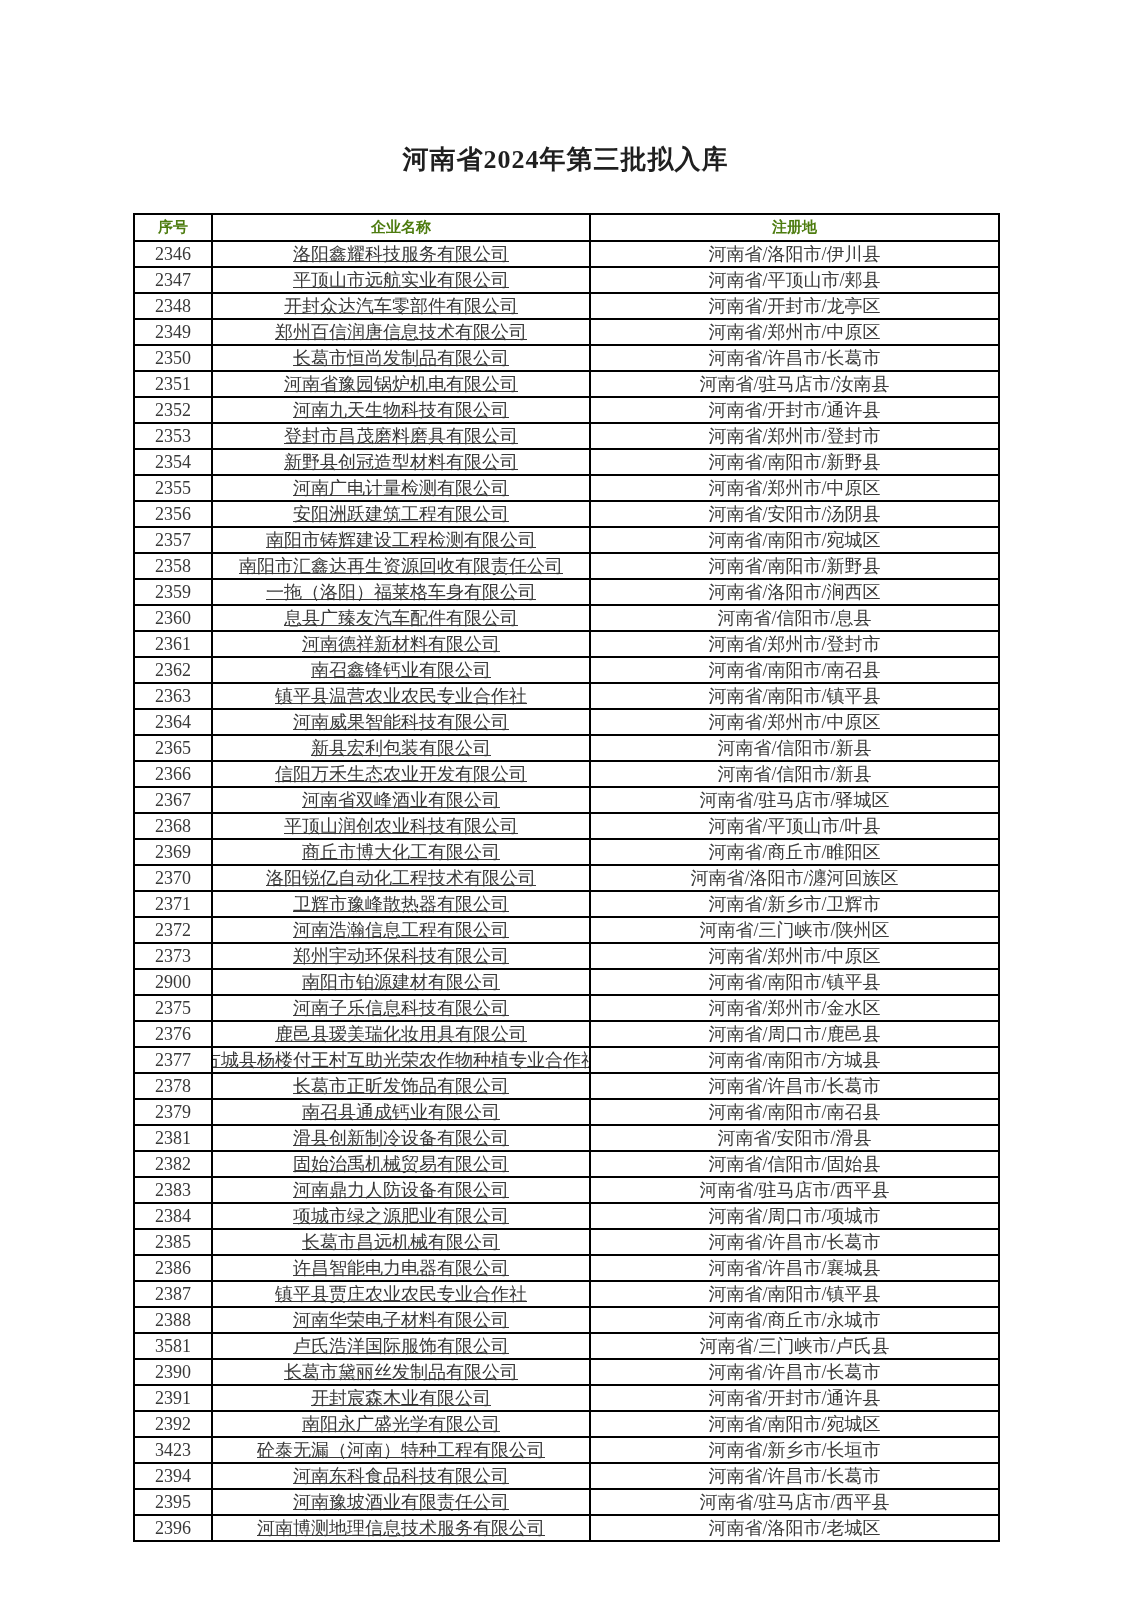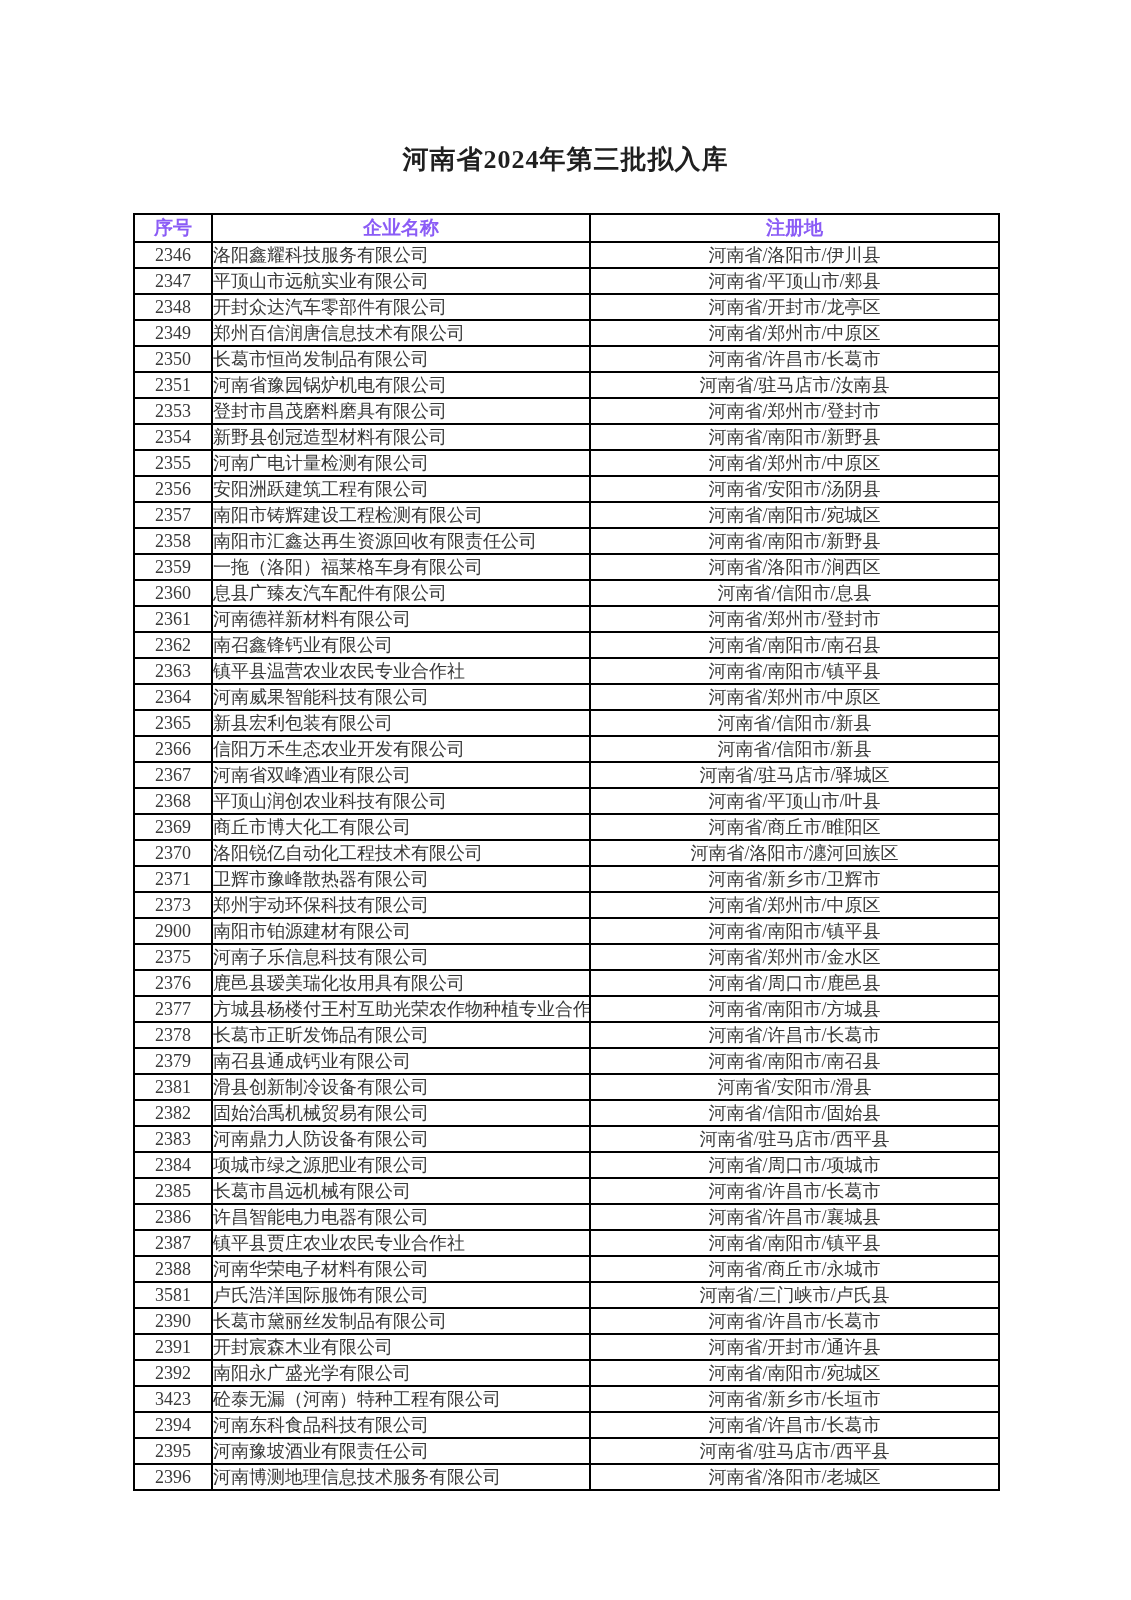--- a/index.html
+++ b/index.html
@@ -46,36 +46,37 @@
     border: 2px solid #000000;
     padding: 0;
     text-align: center;
     vertical-align: middle;
     overflow: hidden;
   }
   table.company-table thead tr { height: 27px; }
   table.company-table tbody tr { height: 24px; }
   table.company-table th {
     font-weight: bold;
-    font-size: 19px;
-    color: #8b5cf6;
+    font-size: 15px;
+    color: #4d7c0f;
     font-family: "Liberation Sans", "DejaVu Sans", sans-serif;
   }
   table.company-table td {
     font-size: 18px;
     color: #383838;
   }
   td .clip {
     display: flex;
-    justify-content: flex-start;
+    justify-content: center;
     align-items: center;
     overflow: hidden;
     white-space: nowrap;
     width: 100%;
     height: 100%;
+    text-decoration: underline;
   }
   td .clip span { flex: 0 0 auto; }
 </style>
 </head>
 <body>
 
 <div class="page">
 
   <div class="title-block">
     <div>河南省2024年第三批拟入库</div>
@@ -144,20 +145,29 @@
         <tr>
         <td>2351</td>
         <td>
           <div class="clip">
               <span>河南省豫园锅炉机电有限公司</span>
             </div>
         </td>
         <td>河南省/驻马店市/汝南县</td>
       </tr>
         <tr>
+        <td>2352</td>
+        <td>
+          <div class="clip">
+              <span>河南九天生物科技有限公司</span>
+            </div>
+        </td>
+        <td>河南省/开封市/通许县</td>
+      </tr>
+        <tr>
         <td>2353</td>
         <td>
           <div class="clip">
               <span>登封市昌茂磨料磨具有限公司</span>
             </div>
         </td>
         <td>河南省/郑州市/登封市</td>
       </tr>
         <tr>
         <td>2354</td>
@@ -313,20 +323,29 @@
         <td>河南省/洛阳市/瀍河回族区</td>
       </tr>
         <tr>
         <td>2371</td>
         <td>
           <div class="clip">
               <span>卫辉市豫峰散热器有限公司</span>
             </div>
         </td>
         <td>河南省/新乡市/卫辉市</td>
+      </tr>
+        <tr>
+        <td>2372</td>
+        <td>
+          <div class="clip">
+              <span>河南浩瀚信息工程有限公司</span>
+            </div>
+        </td>
+        <td>河南省/三门峡市/陕州区</td>
       </tr>
         <tr>
         <td>2373</td>
         <td>
           <div class="clip">
               <span>郑州宇动环保科技有限公司</span>
             </div>
         </td>
         <td>河南省/郑州市/中原区</td>
       </tr>

